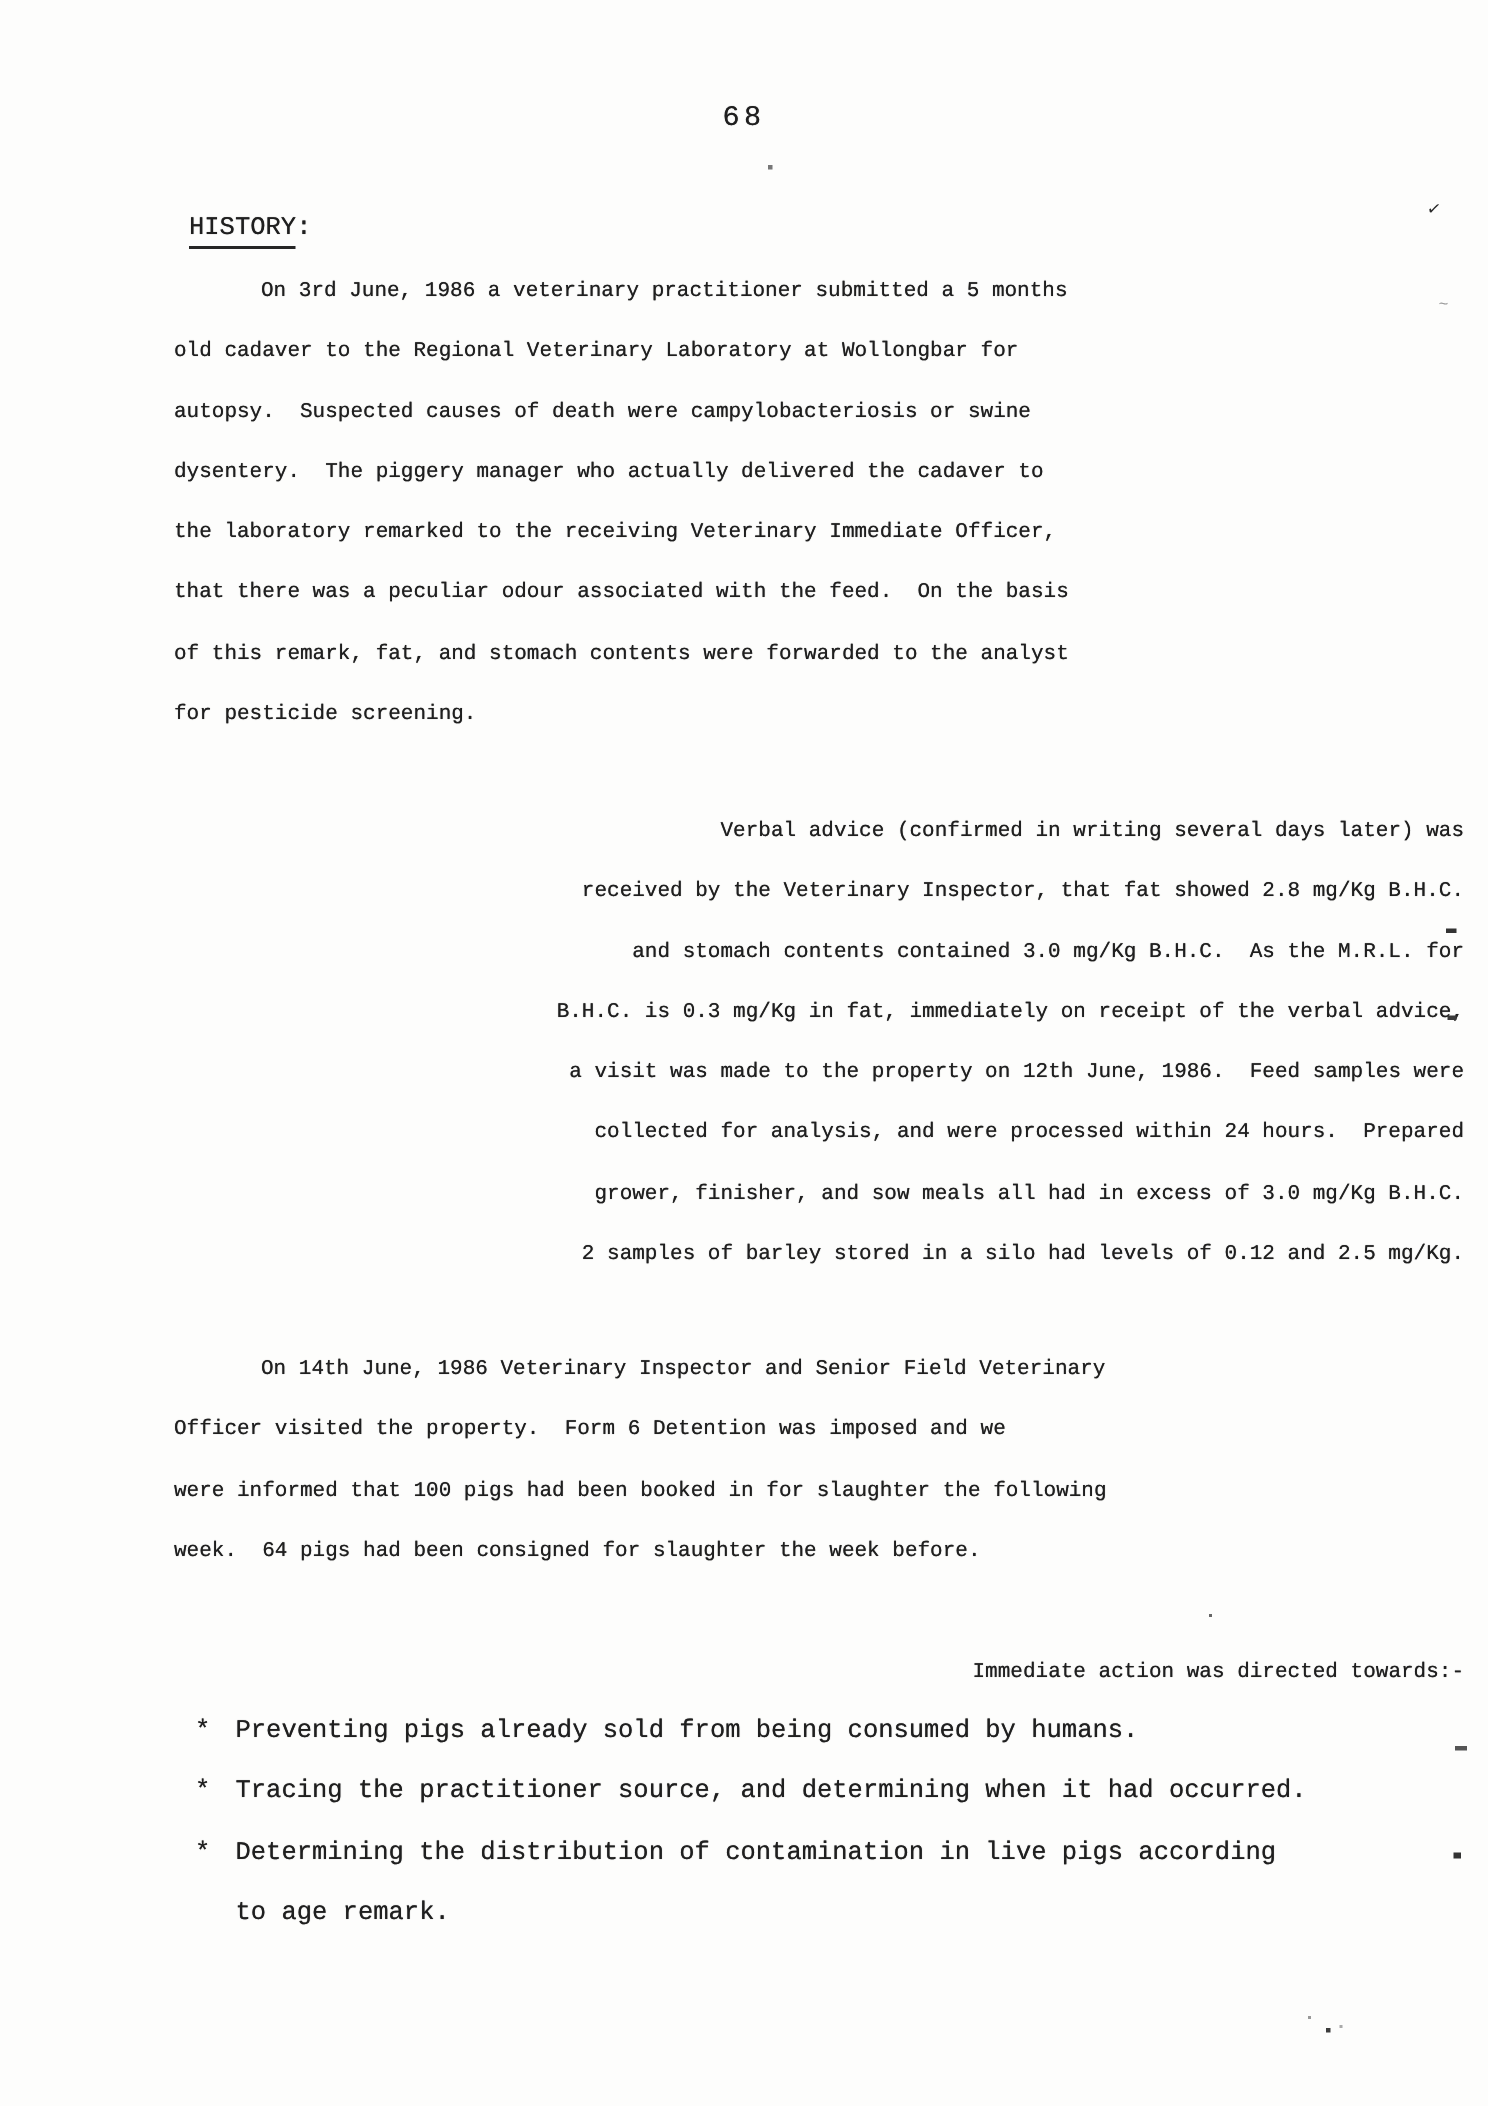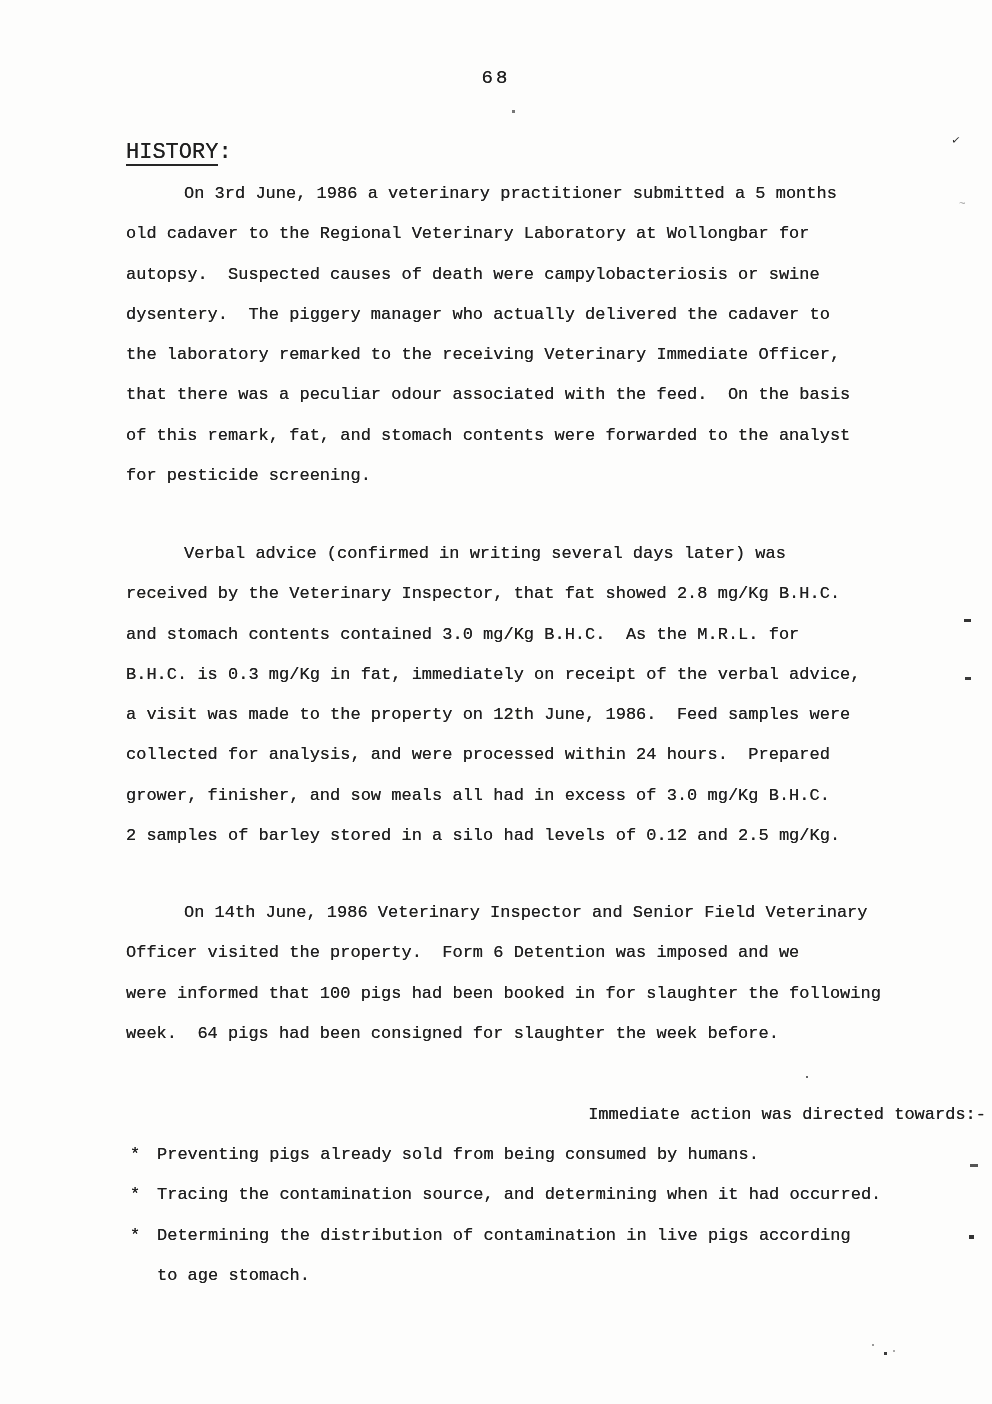--- a/index.html
+++ b/index.html
@@ -21,44 +21,44 @@
     width: 992px;
     text-align: center;
     font-size: 19px;
     line-height: 24px;
     letter-spacing: 3px;
   }
   .heading {
     position: absolute;
     top: 143px;
     left: 126px;
-    font-size: 22px;
+    font-size: 17px;
     line-height: 20px;
     white-space: pre;
   }
   .heading .underlined {
     display: inline-block;
     border-bottom: 2px solid #262626;
     padding-bottom: 1px;
   }
   .para {
     position: absolute;
-    left: 126px;
+    left: 116px;
     width: 860px;
-    font-size: 17px;
+    font-size: 14px;
   }
   .line {
     display: block;
     height: 40.3px;
     line-height: 40.3px;
     white-space: pre;
   }
   .indent { padding-left: 58px; }
   #para-1 { top: 174px; }
-  #para-2 { top: 534px; }
+  #para-2 { top: 534px; text-align: right; }
   #para-3 { top: 893px; }
   #list-intro { top: 1095px; text-align: right; }
   .bullets {
     position: absolute;
     top: 1135px;
     left: 130px;
     width: 856px;
     font-size: 17px;
   }
   .bullet-row { display: flex; height: 40.3px; line-height: 40.3px; }
@@ -128,28 +128,28 @@
     <span class="line indent">Immediate action was directed towards:-</span>
   </div>
 
   <div class="bullets">
     <div class="bullet-row">
       <span class="bullet-marker">*</span>
       <span class="bullet-text">Preventing pigs already sold from being consumed by humans.</span>
     </div>
     <div class="bullet-row">
       <span class="bullet-marker">*</span>
-      <span class="bullet-text">Tracing the contamination source, and determining when it had occurred.</span>
+      <span class="bullet-text">Tracing the practitioner source, and determining when it had occurred.</span>
     </div>
     <div class="bullet-row">
       <span class="bullet-marker">*</span>
       <span class="bullet-text">Determining the distribution of contamination in live pigs according</span>
     </div>
     <div class="bullet-row">
-      <span class="bullet-text bullet-cont">to age stomach.</span>
+      <span class="bullet-text bullet-cont">to age remark.</span>
     </div>
   </div>
 
   <span class="mark-tick">✓</span>
   <span class="mark-smudge">~</span>
   <div class="speck" style="top:110px; left:512px; width:3px; height:3px; background:#777;"></div>
   <div class="speck" style="top:619px; left:964px; width:7px; height:3px; background:#333;"></div>
   <div class="speck" style="top:677px; left:965px; width:6px; height:3px; background:#3a3a3a;"></div>
   <div class="speck" style="top:1076px; left:806px; width:2px; height:2px; background:#666;"></div>
   <div class="speck" style="top:1164px; left:970px; width:8px; height:3px; background:#555;"></div>

